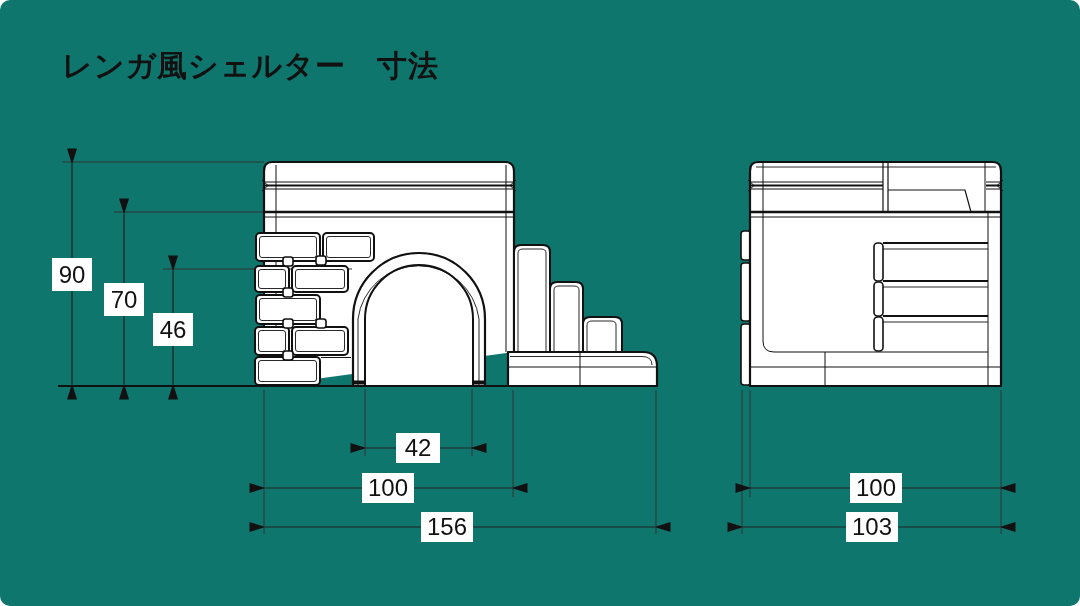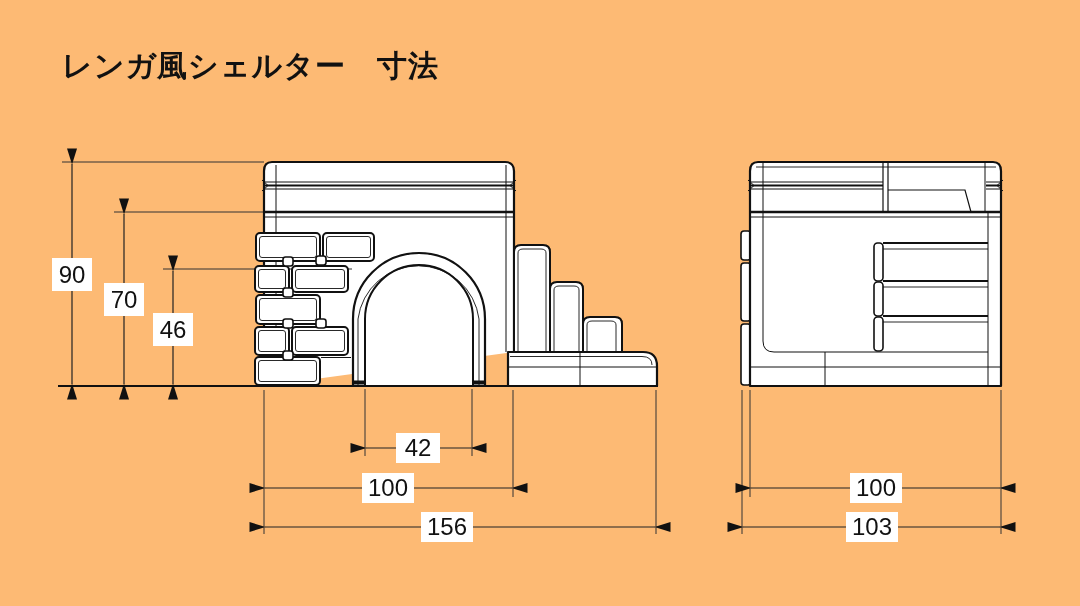--- a/index.html
+++ b/index.html
@@ -1,17 +1,17 @@
 <!DOCTYPE html>
 <html><head>
 <meta charset="utf-8">
 <style>
   html,body{margin:0;padding:0;background:#ffffff;}
-  .page{position:relative;width:1080px;height:606px;background:#fdba74;overflow:hidden;
-        font-family:"Liberation Sans","DejaVu Sans",sans-serif;}
+  .page{position:relative;width:1080px;height:606px;background:#0f766e;overflow:hidden;
+        font-family:"Liberation Sans","DejaVu Sans",sans-serif;border-radius:10px;}
   svg{display:block;}
   .olf {stroke:#111;stroke-width:2.2;fill:#fff;stroke-linejoin:round;stroke-linecap:round;}
   .l1  {stroke:#111;stroke-width:1;fill:none;}
   .l09 {stroke:#111;stroke-width:0.9;fill:none;}
   .l12 {stroke:#111;stroke-width:1.2;fill:none;}
   .l16f{stroke:#111;stroke-width:1.6;fill:#fff;}
   .l2  {stroke:#111;stroke-width:2;fill:none;}
   .l2f {stroke:#111;stroke-width:2;fill:#fff;stroke-linejoin:round;}
   .thk {stroke:#111;stroke-width:2.6;fill:none;}
   .ext {stroke:#333;stroke-width:1;fill:none;}

